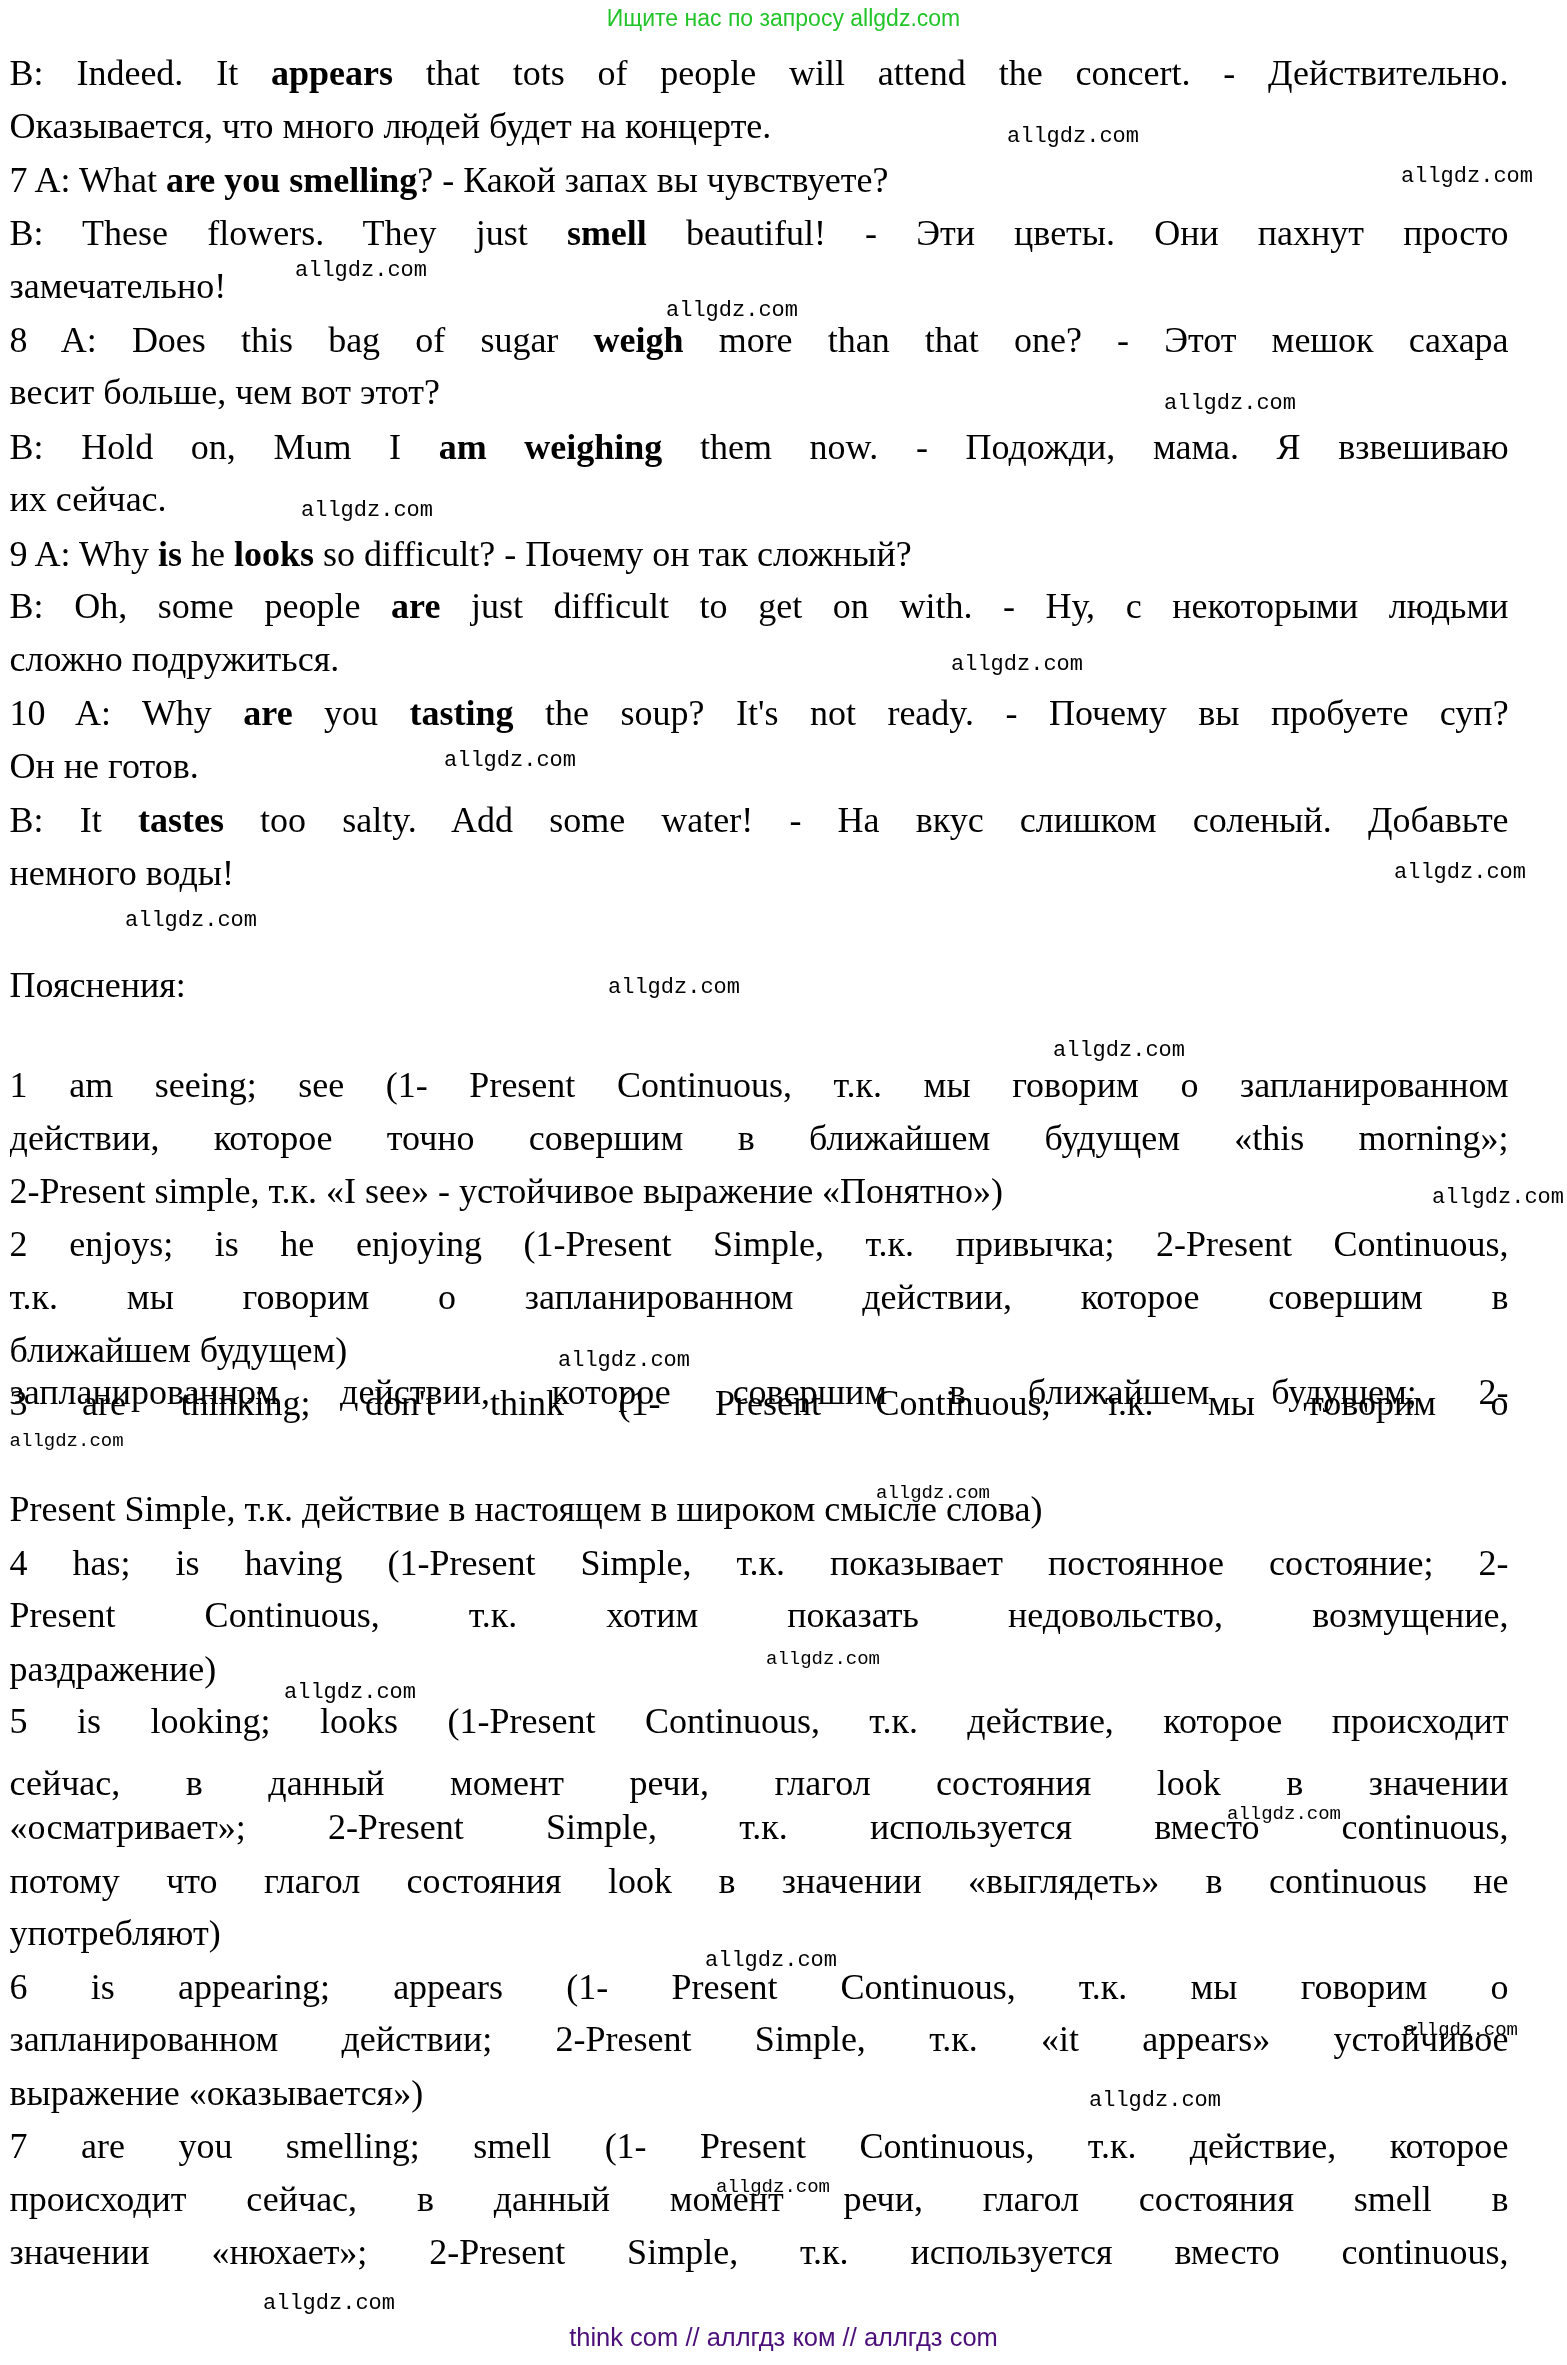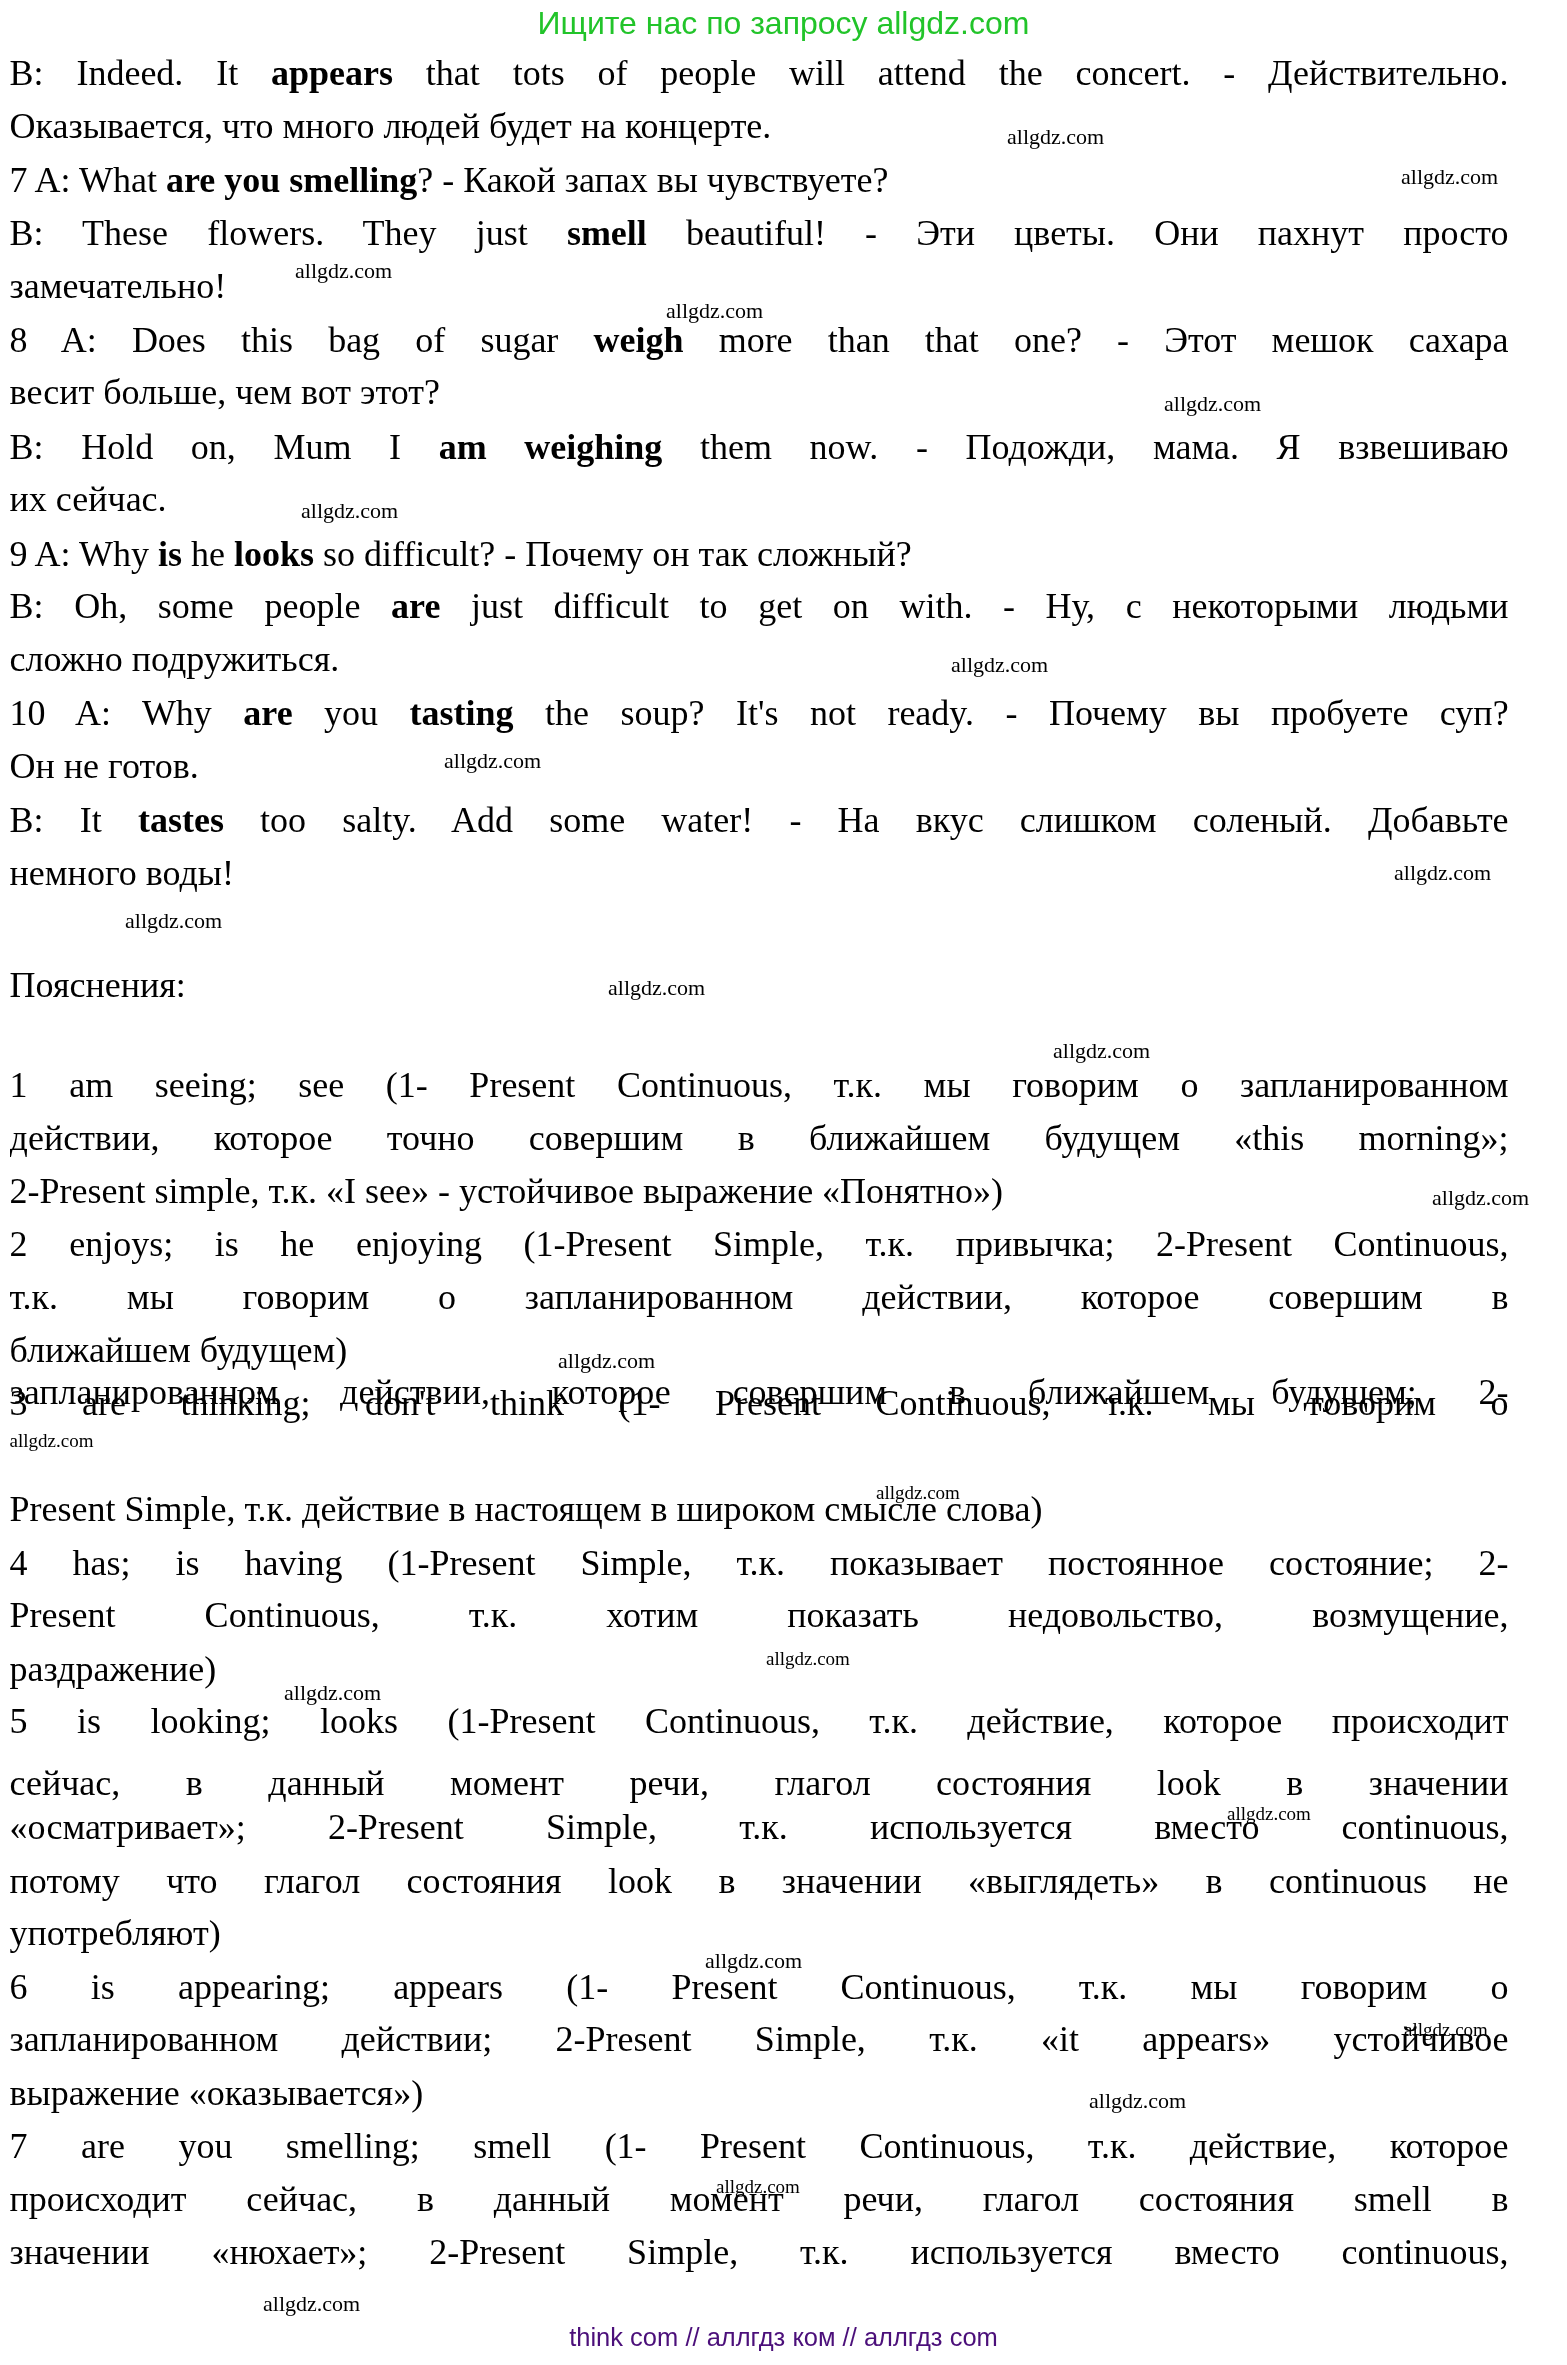--- a/index.html
+++ b/index.html
@@ -1,25 +1,25 @@
 <!DOCTYPE html>
 <html style="font-size:12.8px"><head>
 <meta charset="utf-8">
 <style>
   html, body { margin:0; padding:0; background:#ffffff; }
   body { width:1567px; height:2366px; position:relative; overflow:hidden; }
   .page { position:absolute; left:0; top:0; width:1567px; height:2366px; }
   .top-wm { position:absolute; top:4.8px; left:0; width:1567px; text-align:center;
-            font-family:"Liberation Sans", sans-serif; font-size:32px; color:#22c42a; }
+            font-family:"Liberation Sans", sans-serif; font-size:23px; color:#22c42a; }
   .line { position:absolute; left:9.6px; width:1499px; white-space:nowrap;
           font-family:"Liberation Serif", serif; font-size:36px; color:#000;
           line-height:48px; transform-origin:left center; }
   .line.just { text-align:justify; text-align-last:justify; white-space:normal; height:48px; overflow:hidden; }
   .line b { font-weight:bold; }
-  .wm { position:absolute; font-family:Liberation Serif, serif; font-size:22px; color:#000; white-space:nowrap; }
+  .wm { position:absolute; font-family:Liberation Mono, monospace; font-size:22px; color:#000; white-space:nowrap; }
   .wm.sm { font-size:19px; }
   .footer { position:absolute; top:2323px; left:0; width:1567px; text-align:center;
             font-family:"Liberation Sans", sans-serif; font-size:25.5px; color:#4b0f7a; }
 </style>
 </head>
 <body>
 
 <div class="page">
   <div class="top-wm">Ищите нас по запросу allgdz.com</div>
 

